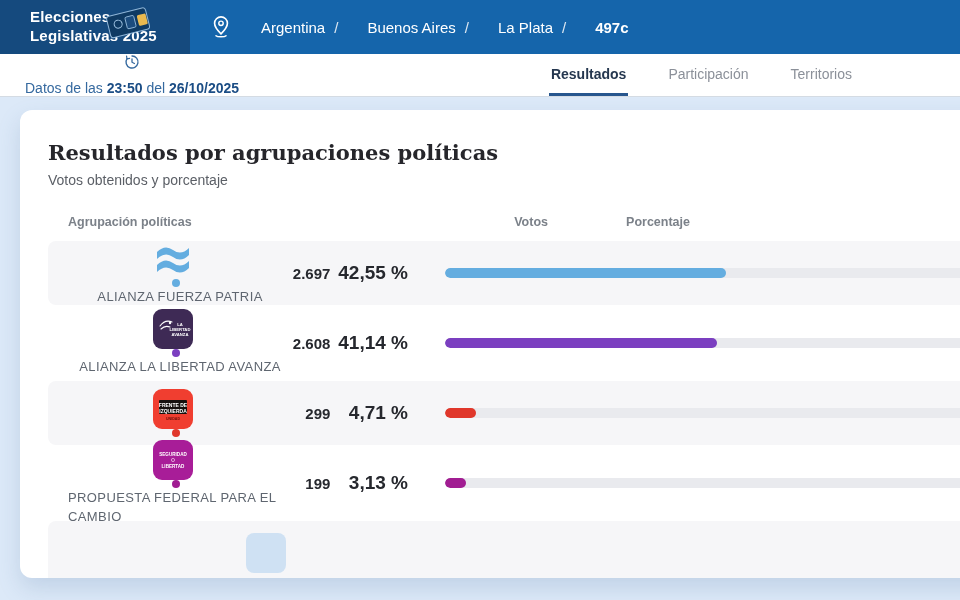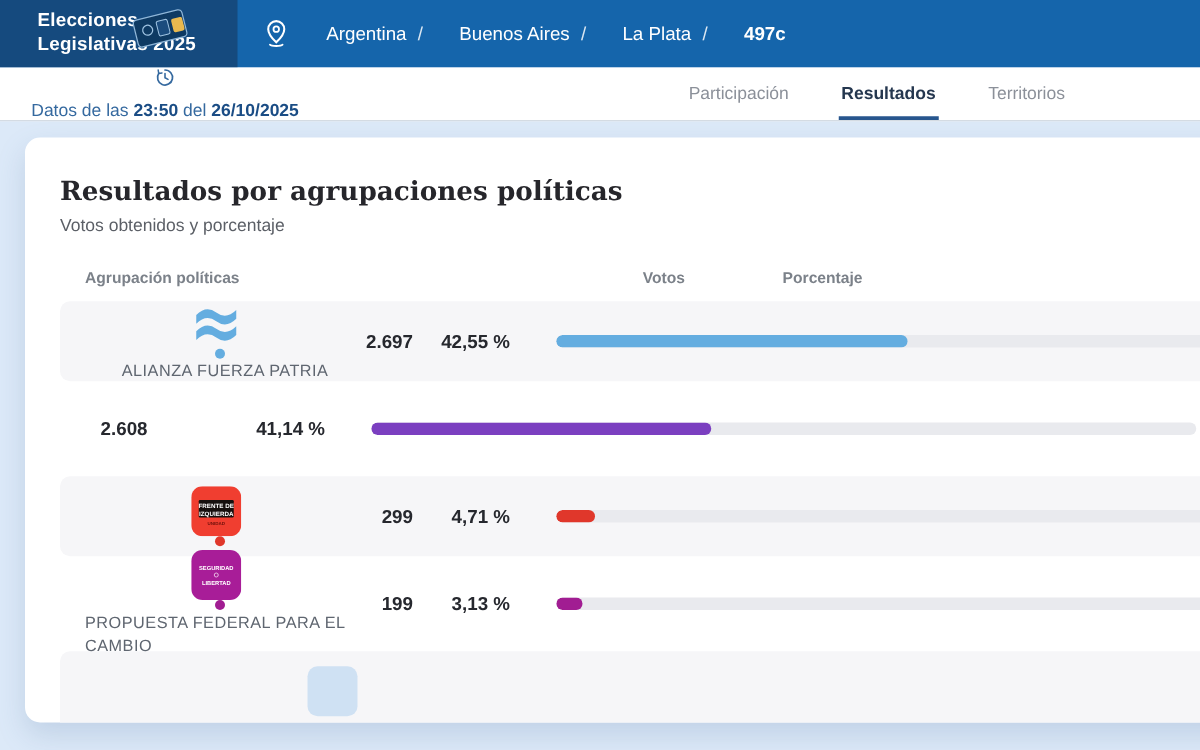--- a/index.html
+++ b/index.html
@@ -39,21 +39,21 @@
   .th-pct { width:142px; text-align:right; }
 
   .rows { margin-top:12px; }
   .row { display:flex; align-items:center; height:64px; margin-bottom:6px; border-radius:8px; }
   .row.alt { background:#f6f6f8; }
   .cell-party { width:430px; display:flex; align-items:center; padding-left:20px;flex-direction:column; }
   .plogo { width:40px; height:40px; margin-right:14px; flex-shrink:0; }
   .bullet { width:8px; height:8px; border-radius:50%; margin-right:8px; flex-shrink:0; background:#999; }
   .pname { font-size:13px; color:#5f6670; letter-spacing:.4px; line-height:1.5; max-width:310px; }
   .cell-votes { width:70px; text-align:right; font-size:15px; font-weight:700; color:#26282e; }
-  .cell-pct { width:142px; text-align:right; font-size:15px; font-weight:700; color:#26282e; }
+  .cell-pct { width:142px; text-align:right; font-size:19px; font-weight:700; color:#26282e; }
   .cell-bar { margin-left:37px; }
   .bar-track { width:660px; height:10px; background:#e9eaee; border-radius:5px; overflow:hidden; }
   .bar-fill { height:100%; border-radius:5px; }
 
   .stub-logo { width:40px; height:40px; border-radius:8px; background:#cfe1f3; margin-right:14px; }
 
   svg { display:block; }
 </style>
 </head>
 <body>
@@ -97,22 +97,22 @@
       <path d="M10 6v4.3l3 1.6" fill="none" stroke="#35699f" stroke-width="1.6" stroke-linecap="round"></path>
     </svg>
     <span>
       <span>Datos de las</span>
       <b>23:50</b>
       <span>del</span>
       <b>26/10/2025</b>
     </span>
   </div>
   <div class="tabs">
+    <div class="tab active">Resultados</div>
     <div class="tab">Participación</div>
-    <div class="tab active">Resultados</div>
     <div class="tab">Territorios</div>
   </div>
 </div>
 
 <section class="card">
   <h1 class="card-title">Resultados por agrupaciones políticas</h1>
   <div class="card-sub">Votos obtenidos y porcentaje</div>
 
   <div class="thead">
     <div class="th-party">Agrupación políticas</div>
@@ -134,20 +134,32 @@
       <div class="cell-votes">2.697</div>
       <div class="cell-pct">42,55 %</div>
       <div class="cell-bar">
           <div class="bar-track">
             <div class="bar-fill" style="width: 42.55%; background: rgb(100, 173, 224);"></div>
           </div>
         </div>
     </div>
 
     <div class="row">
+      <div class="cell-party">
+        <svg class="plogo" viewBox="0 0 40 40">
+          <rect width="40" height="40" rx="9" fill="#3e2a55"></rect>
+          <path d="M7 17 q5 -7 12 -4 M8 20 q4 -4 9 -2" fill="none" stroke="#fff" stroke-width="1.1" stroke-linecap="round"></path>
+          <circle cx="17" cy="14" r="1.2" fill="#fff"></circle>
+          <text x="27" y="17" font-size="4.2" fill="#fff" text-anchor="middle" font-family="Liberation Sans, sans-serif" font-weight="bold">LA</text>
+          <text x="27" y="22" font-size="4.2" fill="#fff" text-anchor="middle" font-family="Liberation Sans, sans-serif" font-weight="bold">LIBERTAD</text>
+          <text x="27" y="27" font-size="4.2" fill="#fff" text-anchor="middle" font-family="Liberation Sans, sans-serif" font-weight="bold">AVANZA</text>
+        </svg>
+        <span class="bullet" style="background: rgb(123, 63, 192);"></span>
+        <span class="pname">ALIANZA LA LIBERTAD AVANZA</span>
+      </div>
       <div class="cell-votes">2.608</div>
       <div class="cell-pct">41,14 %</div>
       <div class="cell-bar">
           <div class="bar-track">
             <div class="bar-fill" style="width: 41.14%; background: rgb(123, 63, 192);"></div>
           </div>
         </div>
     </div>
 
     <div class="row alt">

